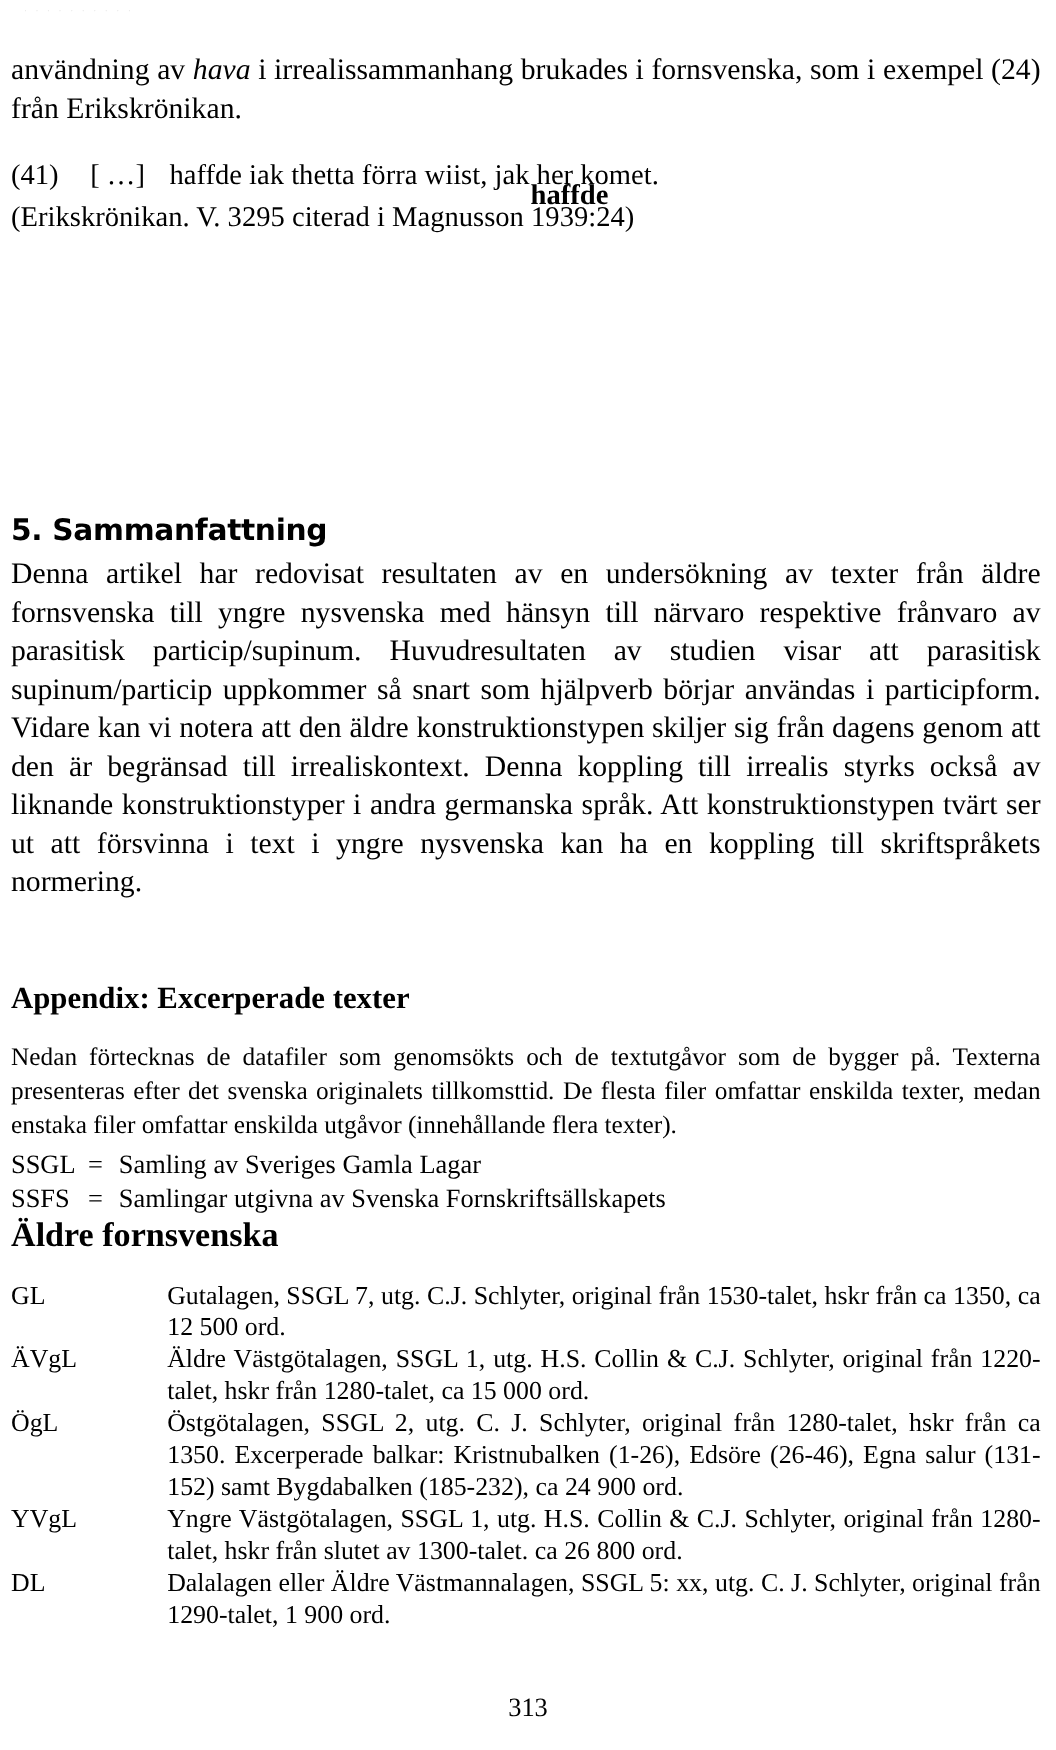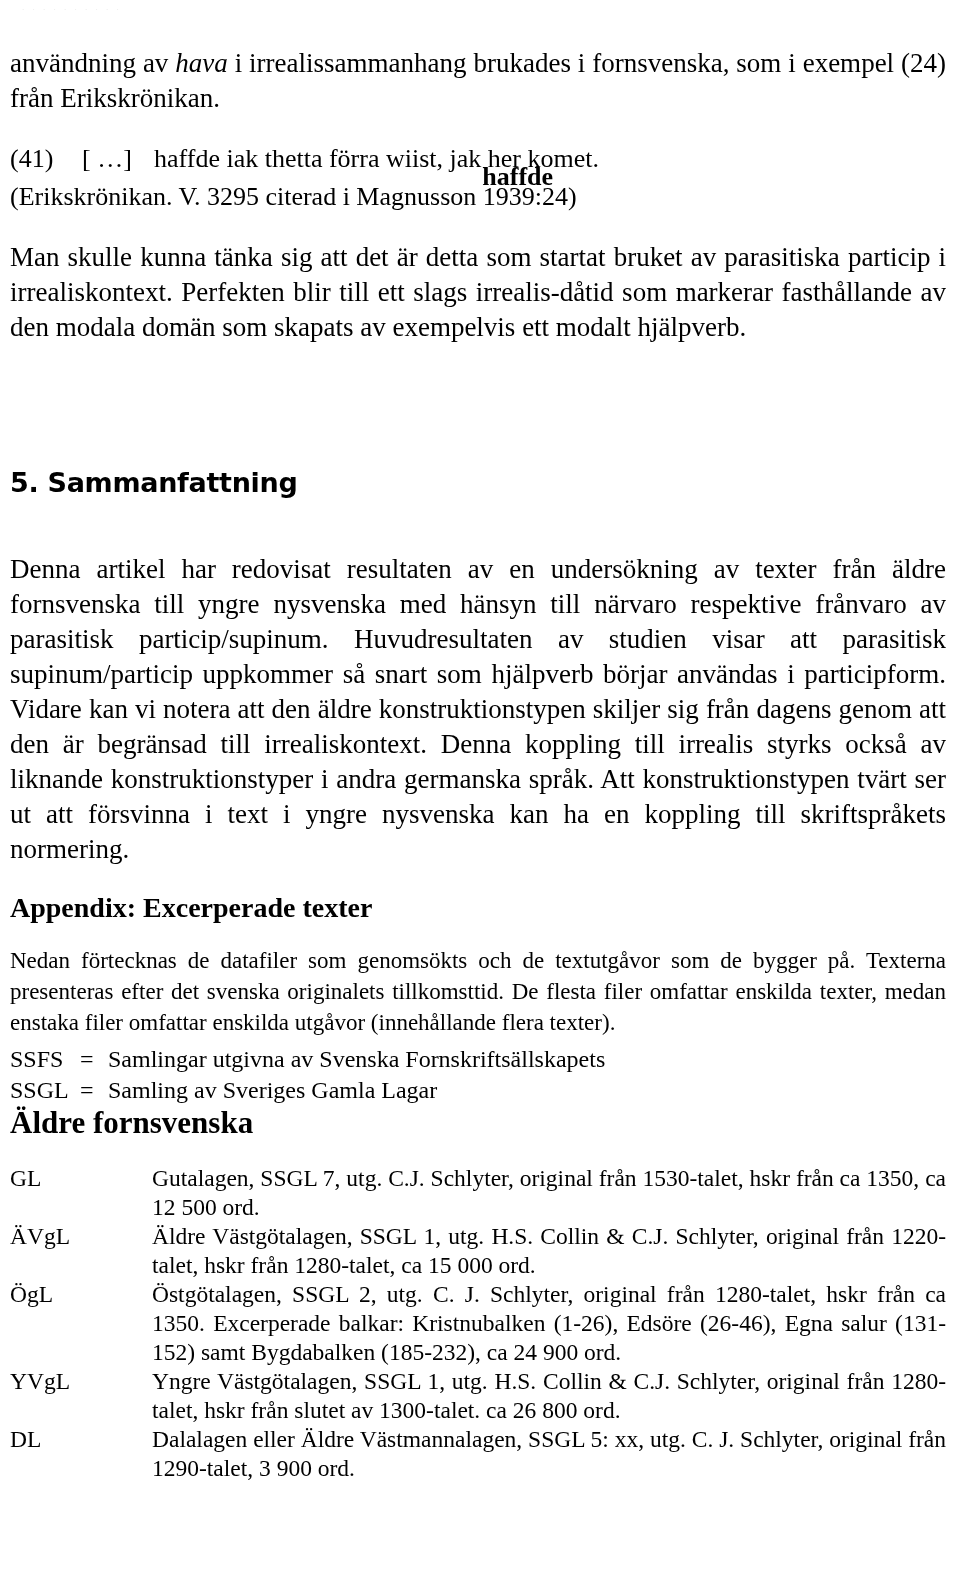--- a/index.html
+++ b/index.html
@@ -112,21 +112,20 @@
     font-size: 27px;
     line-height: 34px;
     letter-spacing: -0.3px;
   }
 
   .summary-para {
     position: absolute;
     top: 504px;
     left: 10px;
     width: 936px;
-    margin-top: 48px;
   }
 
   .appendix-heading {
     position: absolute;
     top: 868px;
     left: 10px;
     font-family: "Liberation Serif", "DejaVu Serif", serif;
     font-weight: bold;
     font-size: 28px;
     line-height: 34px;
@@ -215,33 +214,32 @@
 
   <div class="running-header">. .   .    .    .  .     . .   . .</div>
 
   <p class="body-text first-para"><span>användning av </span><i class="cit">hava</i><span> i irrealissammanhang brukades i fornsvenska, som i exempel (24) från Erikskrönikan.</span></p>
 
   <div class="example-block">
     <div class="example-line-1"><span class="ex-label">(41)</span><span class="ex-brackets">[ …]</span><span>haffde iak thetta förra wiist, ja</span><span class="ex-overlap"><span class="under">k</span><span class="over">haffde</span></span><span> her komet.</span></div>
     <div class="example-source">(Erikskrönikan. V. 3295 citerad i Magnusson 1939:24)</div>
   </div>
 
-  <p class="body-text second-para">Man skulle kunna tänka sig att det är detta som startat bruket av parasitiska particip i irrealiskontext. Perfekten blir till ett slags irrealis-dåtid som markerar fasthållande av den modala domän som skapats av exempelvis ett modalt hjälpverb.</p>
 
   <h2 class="heading-section">5. Sammanfattning</h2>
 
   <p class="body-text summary-para">Denna artikel har redovisat resultaten av en undersökning av texter från äldre fornsvenska till yngre nysvenska med hänsyn till närvaro respektive frånvaro av parasitisk particip/supinum. Huvudresultaten av studien visar att parasitisk supinum/particip uppkommer så snart som hjälpverb börjar användas i participform. Vidare kan vi notera att den äldre konstruktionstypen skiljer sig från dagens genom att den är begränsad till irrealiskontext. Denna koppling till irrealis styrks också av liknande konstruktionstyper i andra germanska språk. Att konstruktionstypen tvärt ser ut att försvinna i text i yngre nysvenska kan ha en koppling till skriftspråkets normering.</p>
 
   <h2 class="appendix-heading">Appendix: Excerperade texter</h2>
 
   <p class="appendix-intro">Nedan förtecknas de datafiler som genomsökts och de textutgåvor som de bygger på. Texterna presenteras efter det svenska originalets tillkomsttid. De flesta filer omfattar enskilda texter, medan enstaka filer omfattar enskilda utgåvor (innehållande flera texter).</p>
 
   <div class="abbrev-block">
+    <div class="abbrev-row"><span class="abbrev-key">SSGL</span><span class="abbrev-eq">=</span><span>Samling av Sveriges Gamla Lagar</span></div>
     <div class="abbrev-row"><span class="abbrev-key">SSFS</span><span class="abbrev-eq">=</span><span>Samlingar utgivna av Svenska Fornskriftsällskapets</span></div>
-    <div class="abbrev-row"><span class="abbrev-key">SSGL</span><span class="abbrev-eq">=</span><span>Samling av Sveriges Gamla Lagar</span></div>
   </div>
 
   <h3 class="subsection-heading">Äldre fornsvenska</h3>
 
   <div class="entries">
     <div class="entry">
       <div class="entry-abbr">GL</div>
       <div class="entry-desc">Gutalagen, SSGL 7, utg. C.J. Schlyter, original från 1530-talet, hskr från ca 1350, ca 12 500 ord.</div>
     </div>
     <div class="entry">
@@ -251,18 +249,19 @@
     <div class="entry">
       <div class="entry-abbr">ÖgL</div>
       <div class="entry-desc">Östgötalagen, SSGL 2, utg. C. J. Schlyter, original från 1280-talet, hskr från ca 1350. Excerperade balkar: Kristnubalken (1-26), Edsöre (26-46), Egna salur (131-152) samt Bygdabalken (185-232), ca 24 900 ord.</div>
     </div>
     <div class="entry">
       <div class="entry-abbr">YVgL</div>
       <div class="entry-desc">Yngre Västgötalagen, SSGL 1, utg. H.S. Collin &amp; C.J. Schlyter, original från 1280-talet, hskr från slutet av 1300-talet. ca 26 800 ord.</div>
     </div>
     <div class="entry">
       <div class="entry-abbr">DL</div>
-      <div class="entry-desc">Dalalagen eller Äldre Västmannalagen, SSGL 5: xx, utg. C. J. Schlyter, original från 1290-talet, 3 900 ord.</div>
+      <div class="entry-desc">Dalalagen eller Äldre Västmannalagen, SSGL 5: xx, utg. C. J. Schlyter, original från 1290-talet, 1 900 ord.</div>
     </div>
   </div>
 
+  <div class="page-number">313</div>
 
 </div>
 
 </body></html>

